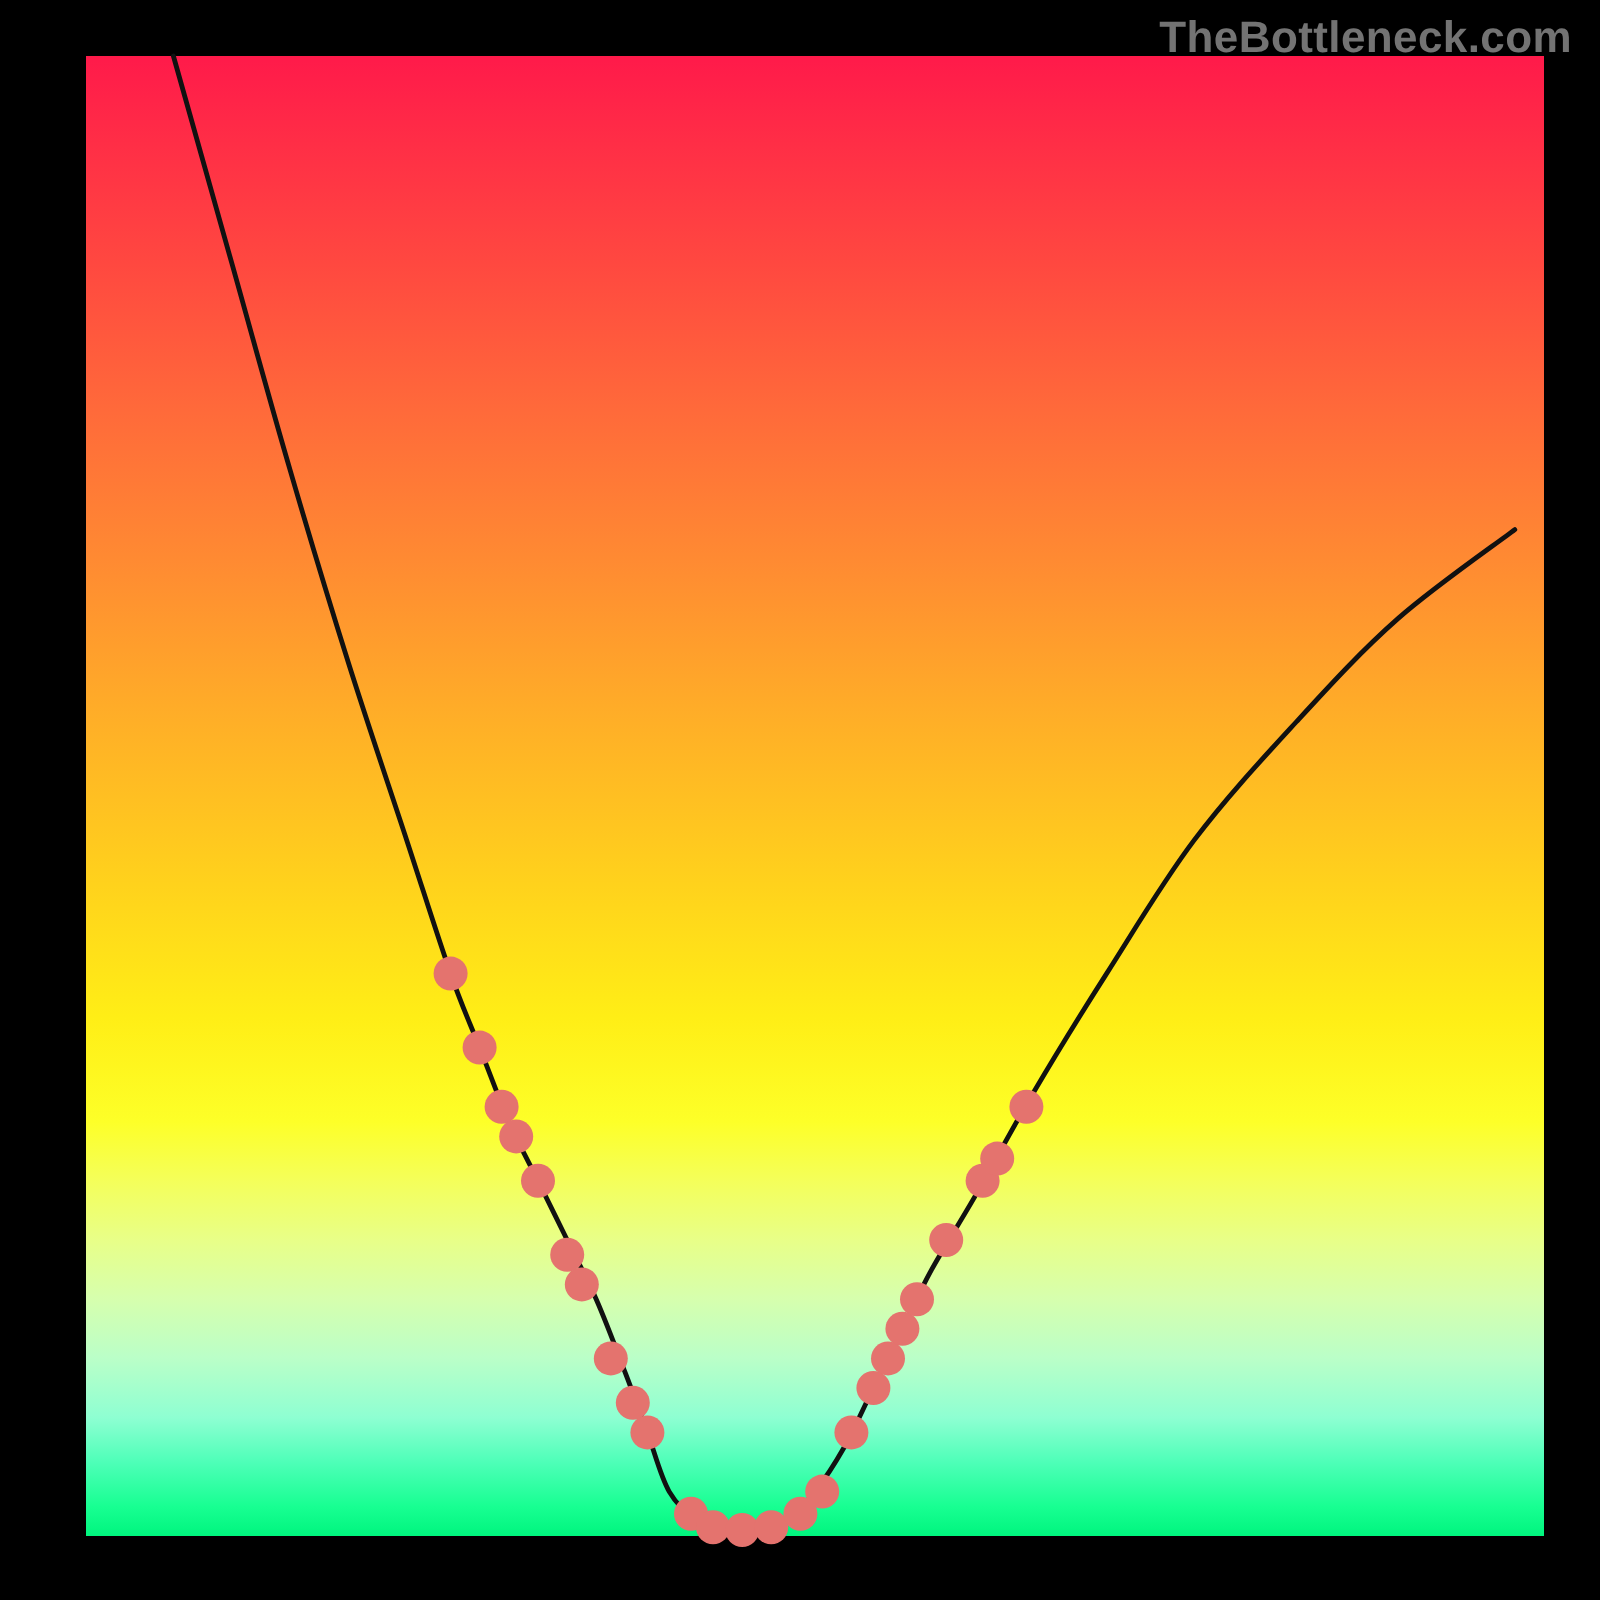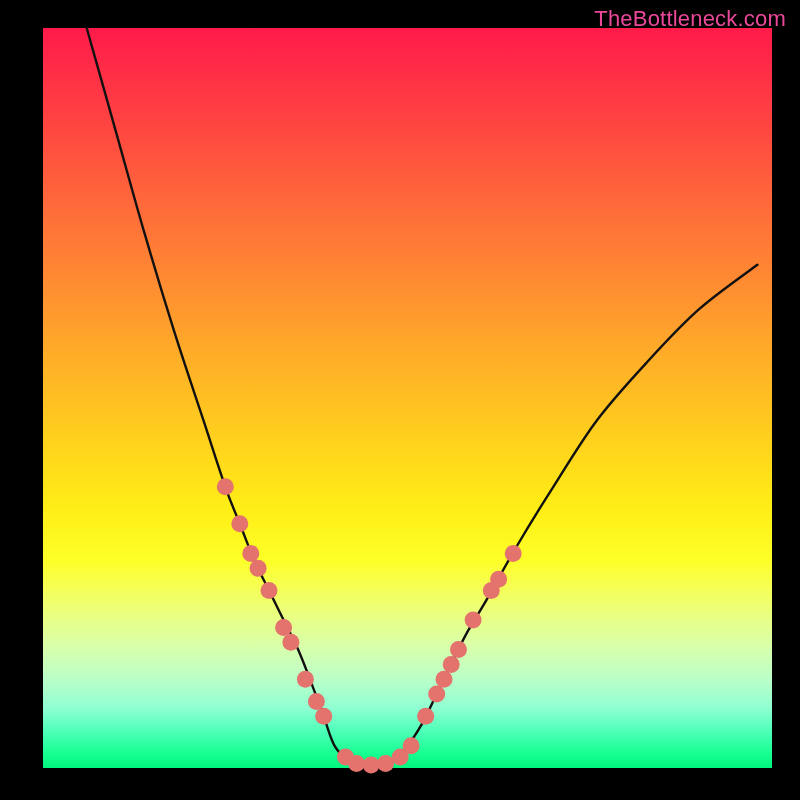--- a/index.html
+++ b/index.html
@@ -41,23 +41,23 @@
       #8effd2 92%,
       #4effb8 95%,
       #18ff92 98%,
       #00f57e 100%
     );
   }
   .watermark {
     position: absolute;
     top: 6px;
     right: 14px;
-    color: #ec4899;
+    color: #737373;
     font-size: 22px;
-    font-weight: 400;
+    font-weight: 700;
     letter-spacing: 0.2px;
     user-select: none;
   }
   svg.curve-layer {
     position: absolute;
     left: 0;
     top: 0;
     width: 729px;
     height: 740px;
     overflow: visible;

